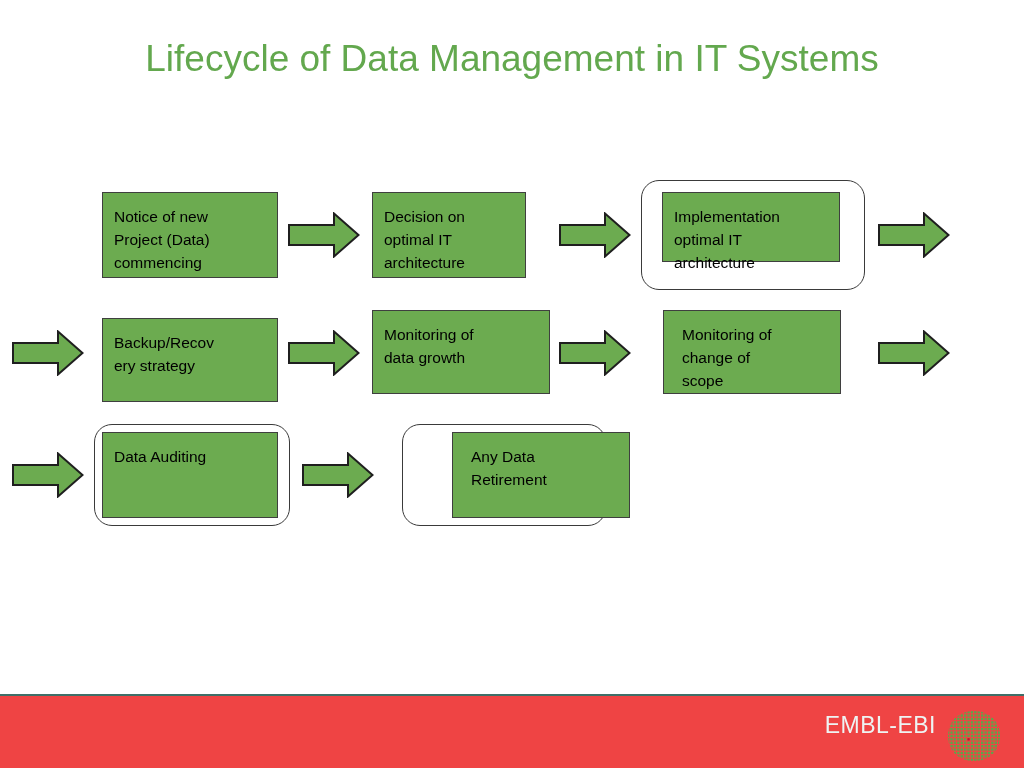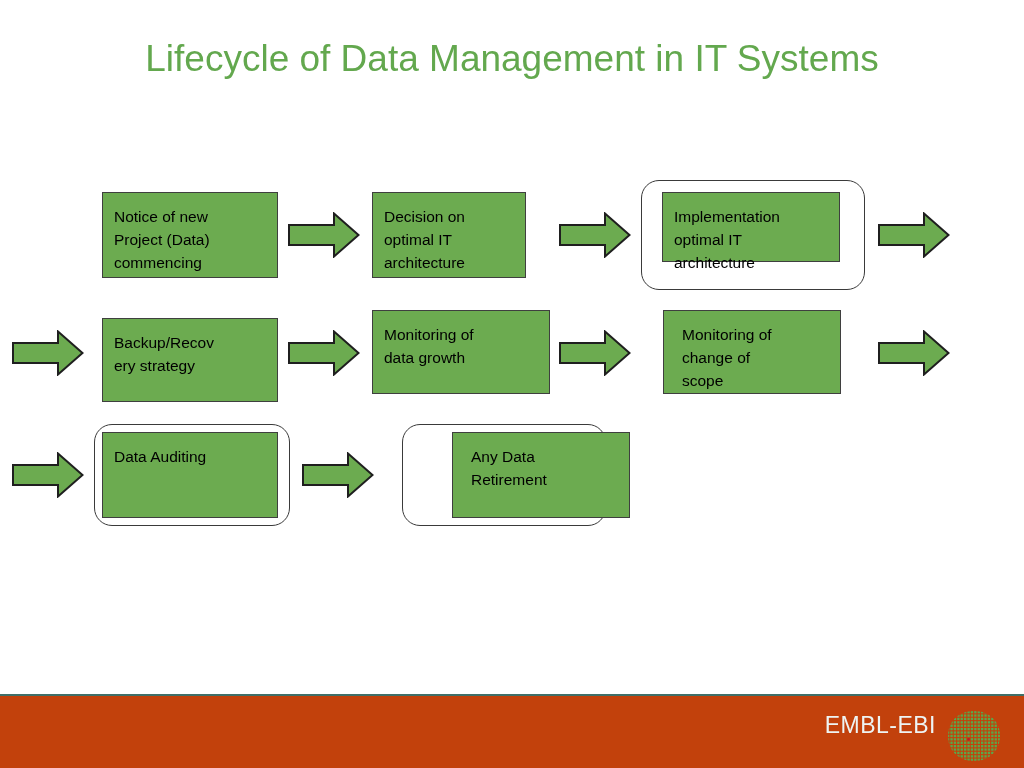--- a/index.html
+++ b/index.html
@@ -70,21 +70,21 @@
   }
   .arrow svg { display: block; width: 100%; height: 100%; }
 
   
   .footer {
     position: absolute;
     left: 0;
     top: 694px;
     width: 1024px;
     height: 74px;
-    background: #c2410c;
+    background: #ef4444;
   }
   .footer-rule {
     position: absolute;
     left: 0;
     top: 0;
     width: 1024px;
     height: 2px;
     background: #3f6f68;
   }
   .footer-brand {

